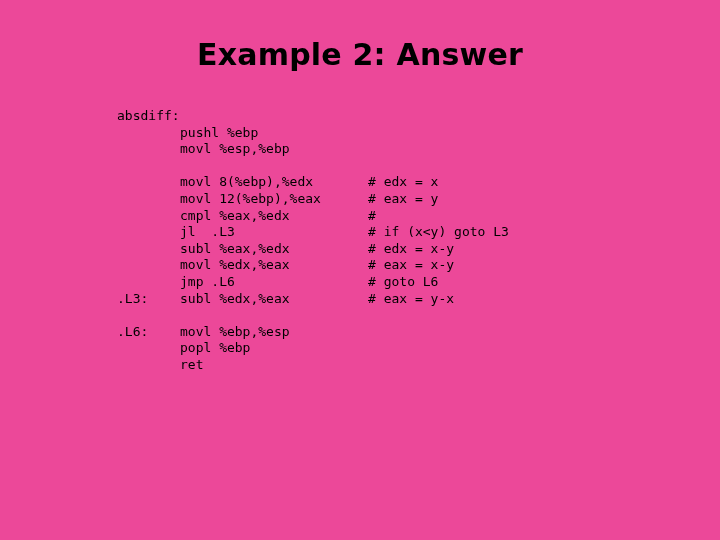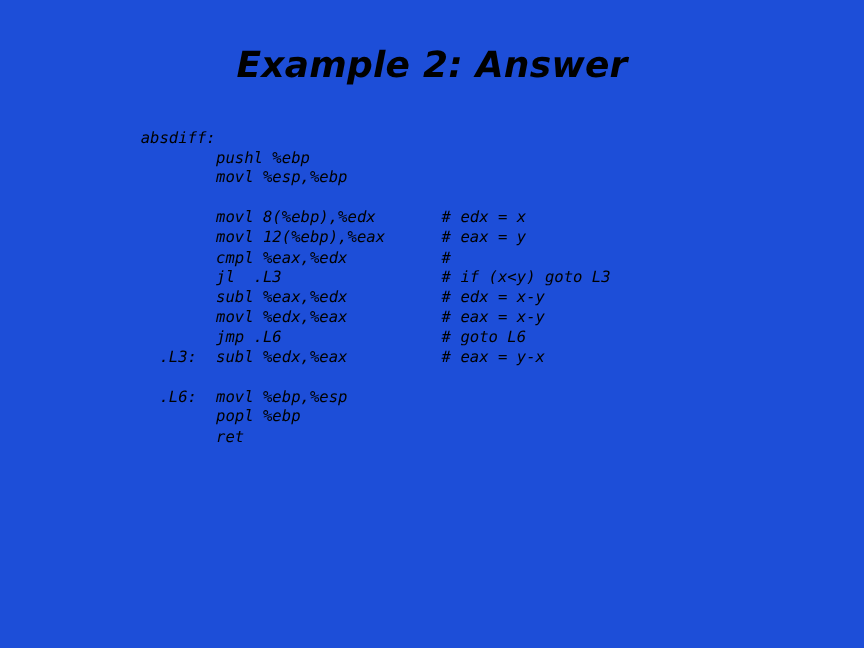--- a/index.html
+++ b/index.html
@@ -13,22 +13,21 @@
     height: 540px;
     position: relative;
     overflow: hidden;
     font-family: "Liberation Sans", sans-serif;
     color: #000000;
   }
 
   #slide {
     position: absolute;
     inset: 0;
-    background: #1d4ed8;
-    font-style: italic;
+    background: #ec4899;
   }
 
   #slide-title {
     position: absolute;
     top: 36px;
     left: 0;
     width: 720px;
     text-align: center;
     font-family: "DejaVu Sans", sans-serif;
     font-weight: bold;
@@ -58,21 +57,20 @@
 
   .code-line.spacer {
     height: 16.6px;
   }
 
   .col-label {
     display: inline-block;
     width: 63px;
     white-space: pre;
     vertical-align: top;
-    text-align: center;
   }
 
   .col-instr {
     display: inline-block;
     width: 188px;
     white-space: pre;
     vertical-align: top;
   }
 
   .col-comment {

